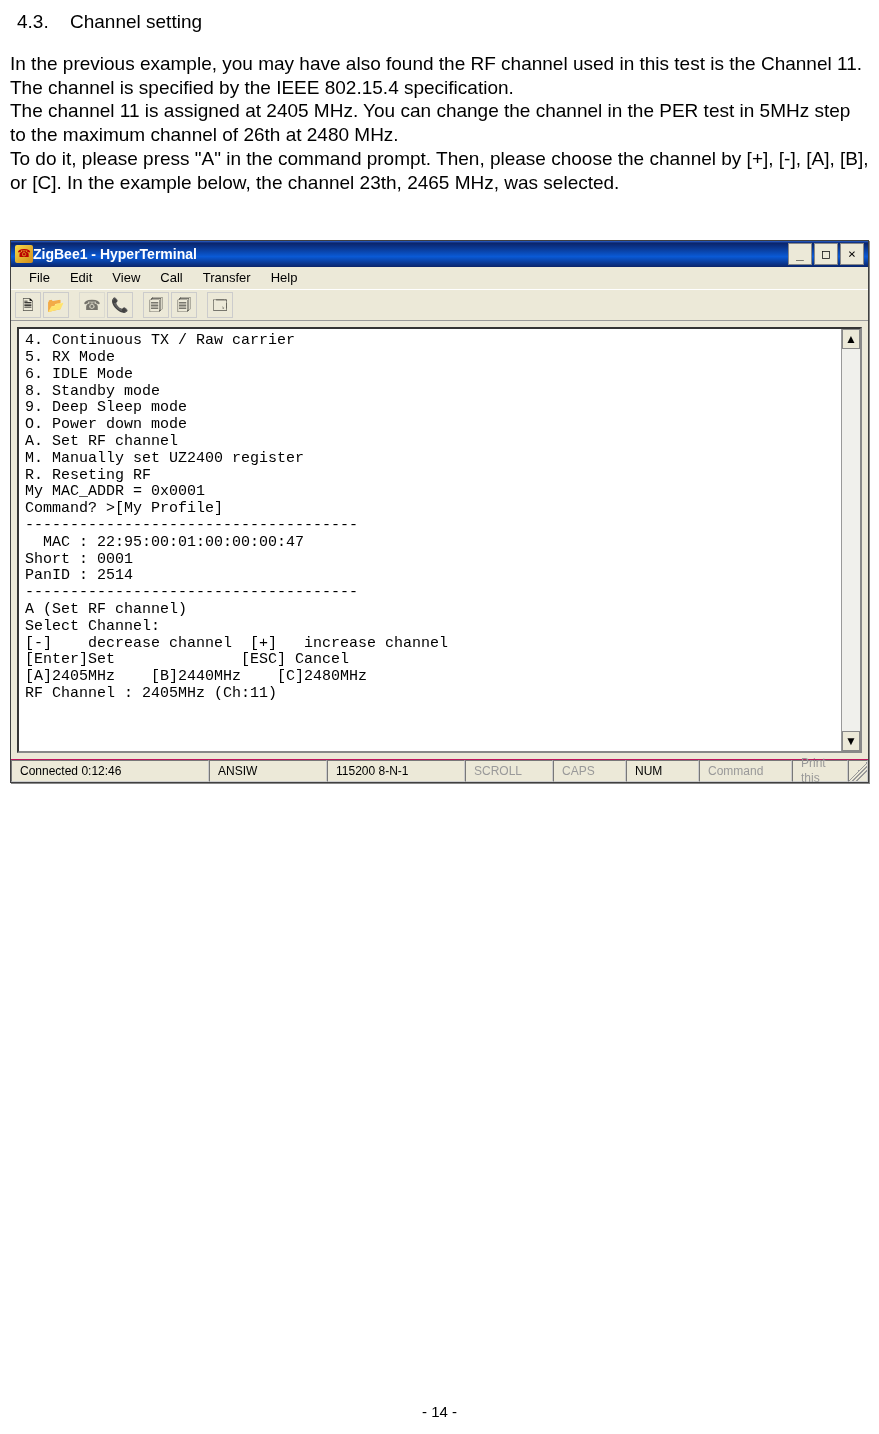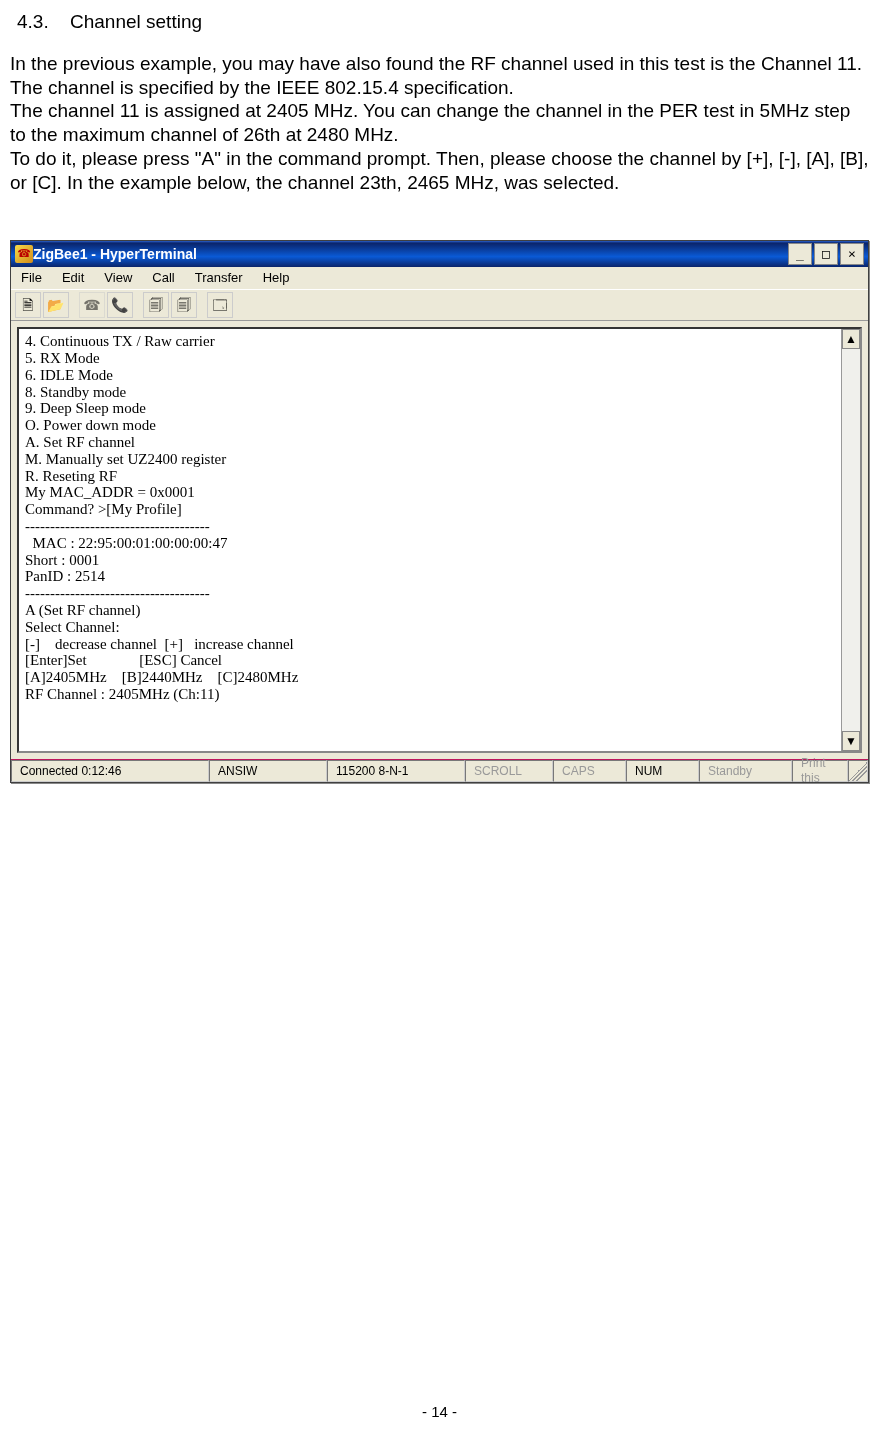--- a/index.html
+++ b/index.html
@@ -60,21 +60,21 @@
     display:flex; align-items:center; justify-content:center;
     font-size:13px; font-family: monospace;
   }
 
   
   .menu-bar {
     height: 22px;
     background: #ece9d8;
     display: flex;
     align-items: center;
-    padding: 0 0;
+    padding: 0 8px;
     font-size: 13px;
     font-family: Tahoma, Arial, sans-serif;
   }
   .menu-item { padding: 2px 10px; }
 
   
   .tool-bar {
     height: 30px;
     background: #ece9d8;
     border-top: 1px solid #fff;
@@ -117,21 +117,21 @@
 
   .terminal-content {
     font-family: "Courier New", monospace;
     font-size: 15px;
     line-height: 1.12;
     white-space: pre;
     padding: 4px 6px;
     position:absolute; left:0; top:0; right:18px; bottom:0;
     overflow:hidden;
   }
-  .terminal-line { display:block;font-family:Liberation Serif, serif; }
+  .terminal-line { display:block; }
 
   
   .status-bar {
     height: 22px;
     background: #ece9d8;
     border-top: 1px solid #be185d;
     display:flex;
     align-items: stretch;
     font-size: 12px;
     font-family: Tahoma, Arial, sans-serif;
@@ -214,20 +214,20 @@
     </div>
   </div>
 
   <div class="status-bar">
     <div class="status-cell" style="width:180px">Connected 0:12:46</div>
     <div class="status-cell" style="width:100px">ANSIW</div>
     <div class="status-cell" style="width:120px">115200 8-N-1</div>
     <div class="status-cell status-dim" style="width:70px">SCROLL</div>
     <div class="status-cell status-dim" style="width:55px">CAPS</div>
     <div class="status-cell" style="width:55px">NUM</div>
-    <div class="status-cell status-dim" style="width:75px">Standby</div>
+    <div class="status-cell status-dim" style="width:75px">Command</div>
     <div class="status-cell status-dim" style="flex:1">Print this</div>
     <div class="resize-grip"></div>
   </div>
 
 </div>
 
 <div class="page-footer">- 14 -</div>
 
 </body></html>

